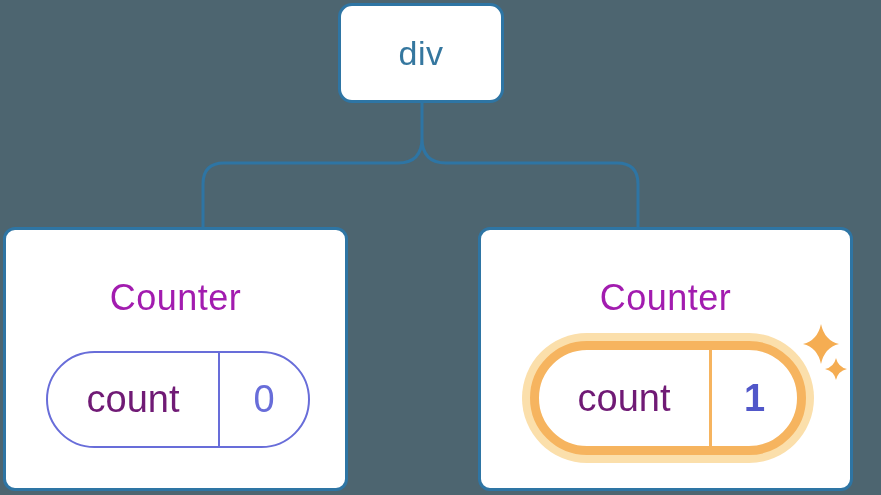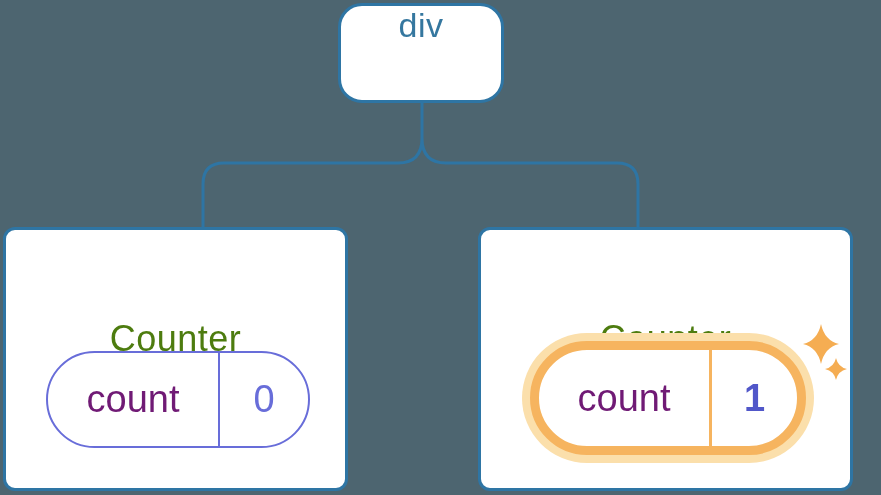--- a/index.html
+++ b/index.html
@@ -19,24 +19,24 @@
     left: 0; top: 0;
     width: 881px; height: 495px;
     pointer-events: none;
   }
   .node-root {
     position: absolute;
     left: 338px; top: 3px;
     width: 166px; height: 100px;
     background: #ffffff;
     border: 3px solid #2e75a4;
-    border-radius: 24px;
+    border-radius: 14px;
     box-sizing: border-box;
     display: flex;
-    align-items: flex-start;
+    align-items: center;
     justify-content: center;
   }
   .node-root .label {
     color: #35779f;
     font-size: 34px;
     letter-spacing: 0.5px;
   }
   .card {
     position: absolute;
     top: 227px;
@@ -46,25 +46,24 @@
     border-radius: 12px;
     box-sizing: border-box;
   }
   .card-left  { left: 3px;   width: 345px; }
   .card-right { left: 478px; width: 375px; }
   .card-title {
     position: absolute;
     top: 47px; left: 0;
     width: 100%;
     text-align: center;
-    color: #4d7c0f;
+    color: #a21caf;
     font-size: 36px;
     font-weight: 500;
     letter-spacing: 0.5px;
-    margin-top: 41px;
   }
   .pill {
     position: absolute;
     display: flex;
     align-items: stretch;
     box-sizing: border-box;
     background: #ffffff;
   }
   .pill-plain {
     left: 40px; top: 121px;

